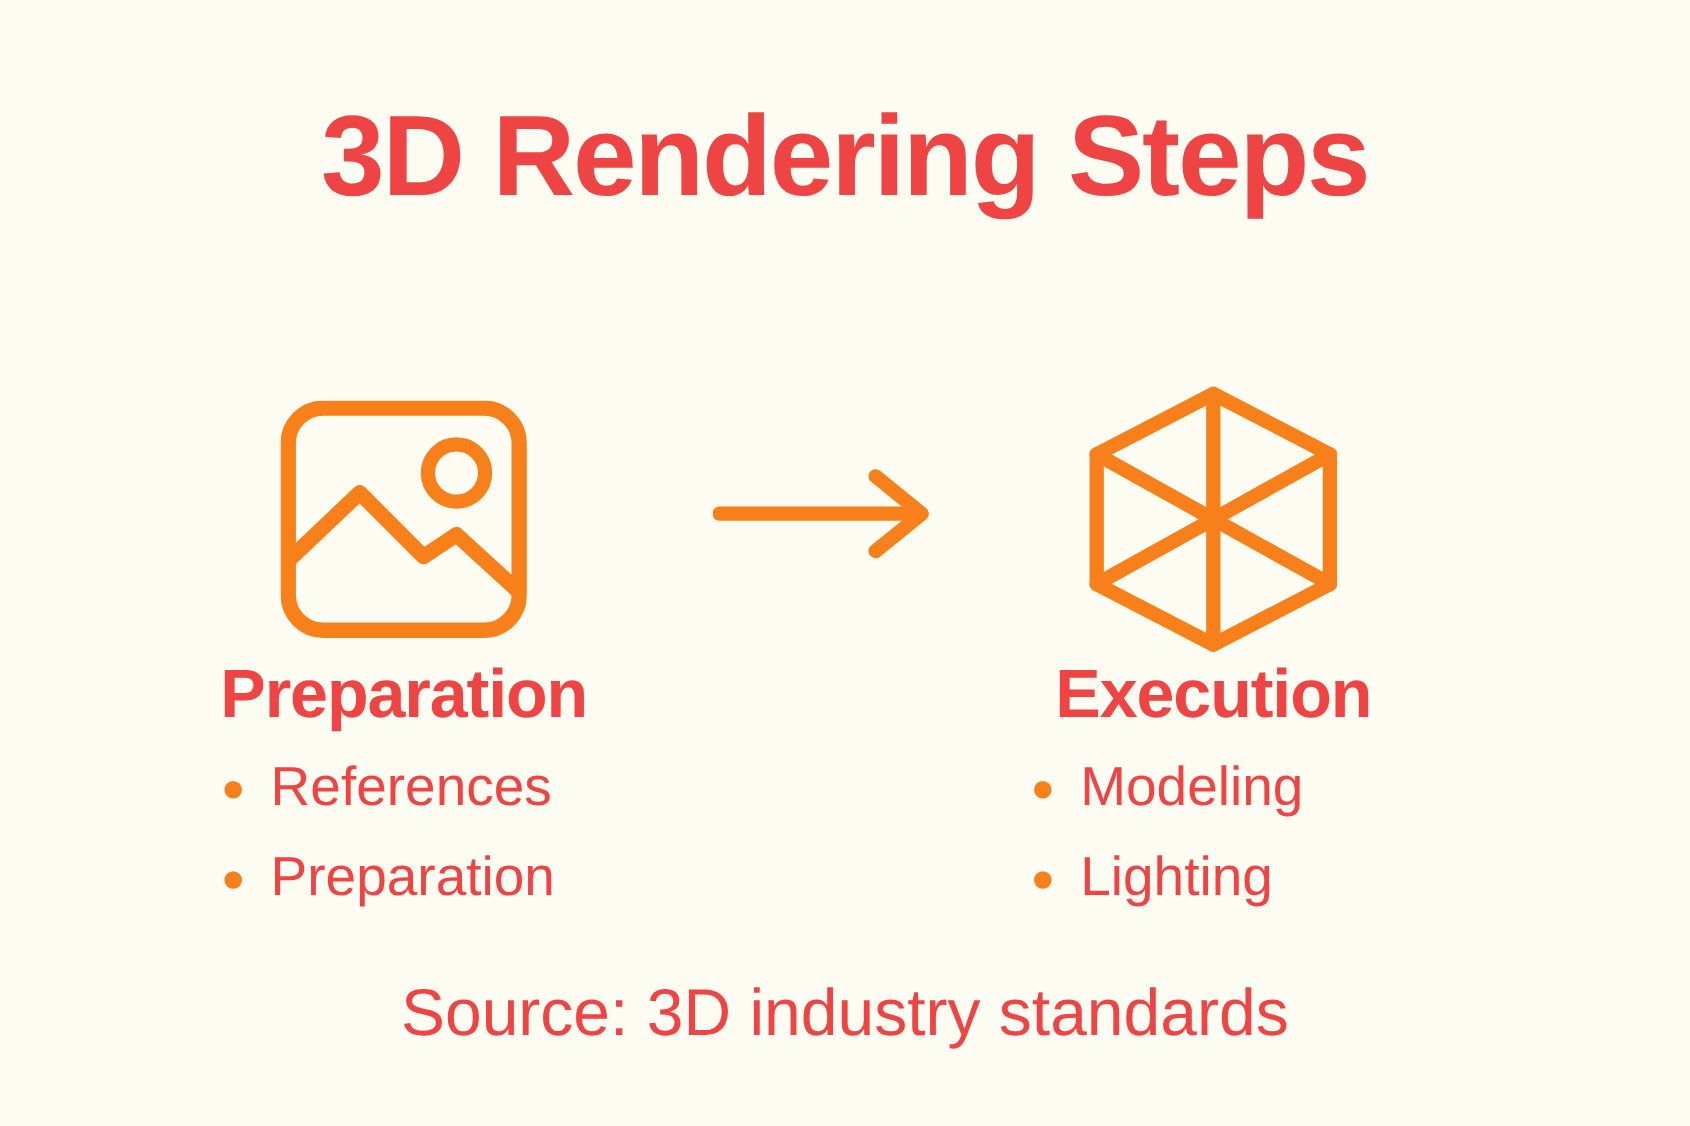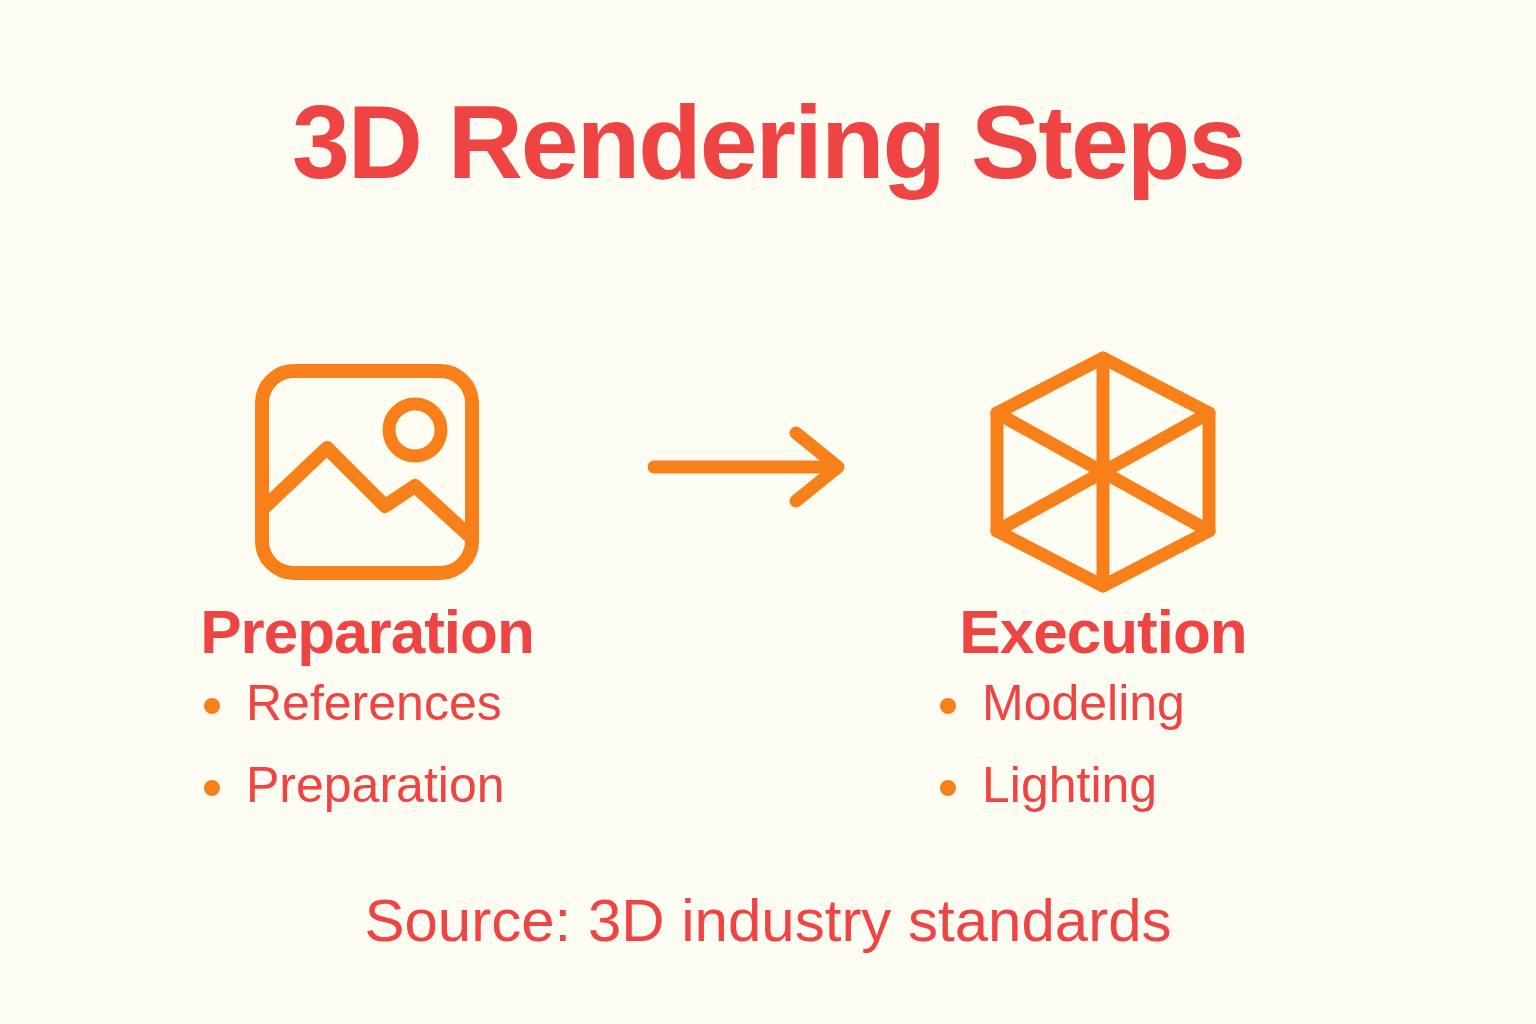--- a/index.html
+++ b/index.html
@@ -54,21 +54,21 @@
   }
   .col-heading {
     margin-top: 4px;
     text-align: center;
     font-size: 62px;
     font-weight: 700;
     letter-spacing: -1px;
     line-height: 1.15;
   }
   .bullet-list {
-    margin-top: 8px;
+    margin-top: 20px;
     padding-left: 52px;
     list-style: none;
   }
   .bullet-item {
     display: flex;
     align-items: center;
     font-size: 50px;
     font-weight: 400;
     margin-bottom: 24px;
     line-height: 1.15;

